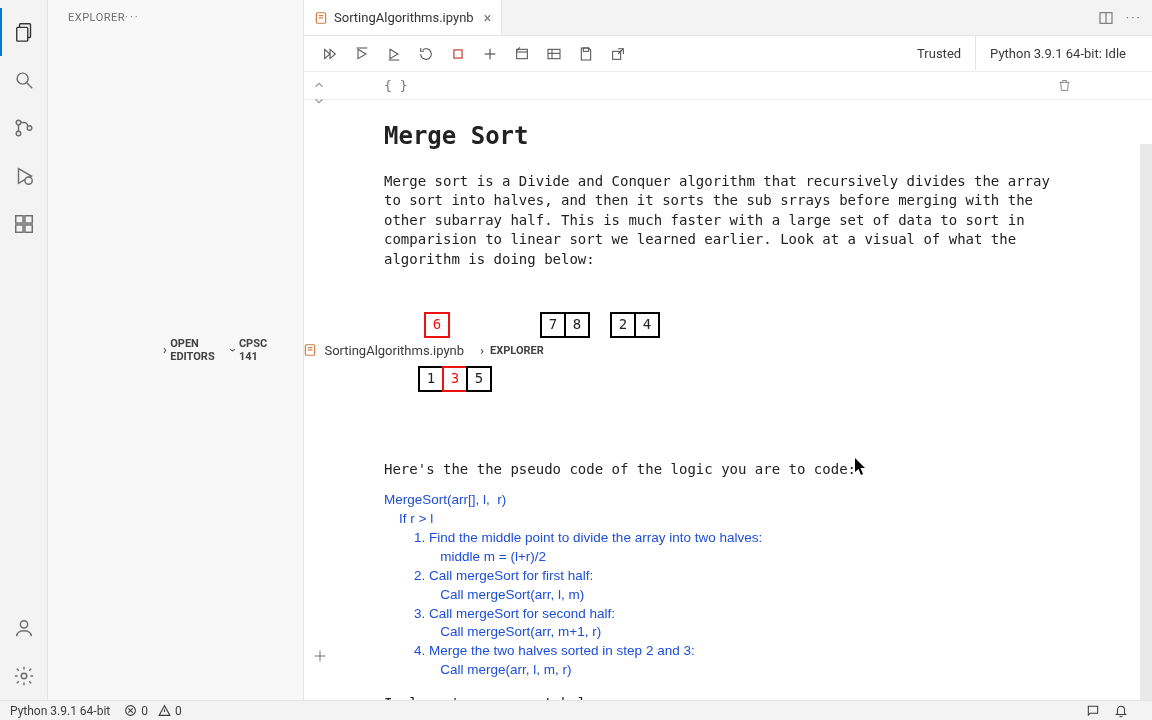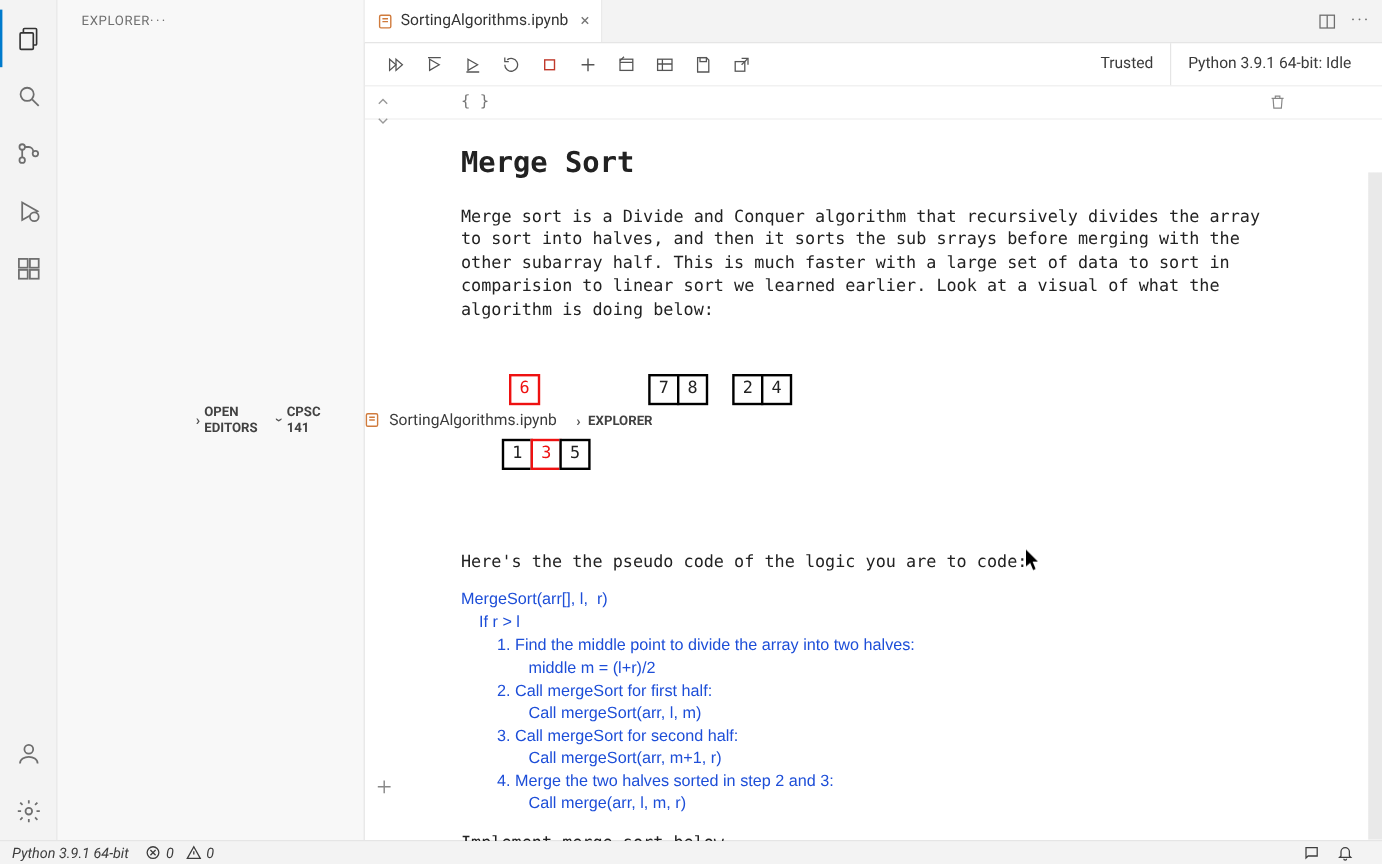--- a/index.html
+++ b/index.html
@@ -139,21 +139,21 @@
   .add-cell { position:absolute; left:8px; bottom:36px; color:#888; cursor:pointer; }
   .statusbar {
     height: 20px;
     background:#f3f3f3;
     border-top:1px solid #e5e5e5;
     display:flex; align-items:center;
     font-size: 12px;
     color:#3d3d3d;
     padding: 0 10px;
   }
-  .statusbar .sb-item { display:flex; align-items:center; gap:4px; margin-right:14px; cursor:pointer;font-style:italic; }
+  .statusbar .sb-item { display:flex; align-items:center; gap:4px; margin-right:14px; cursor:pointer; }
   .statusbar .sb-spacer2 { flex:1; }
   .hairline-scroll { position:absolute; right:0; top:72px; bottom:0; width:12px; background: linear-gradient(#e9e9e9, #e9e9e9); }
   .cursor-ptr {
     position:absolute; left:855px; top:458px; width:12px; height:18px; pointer-events:none;
   }
   svg { display:block; }
 </style>
 </head>
 <body>
 

